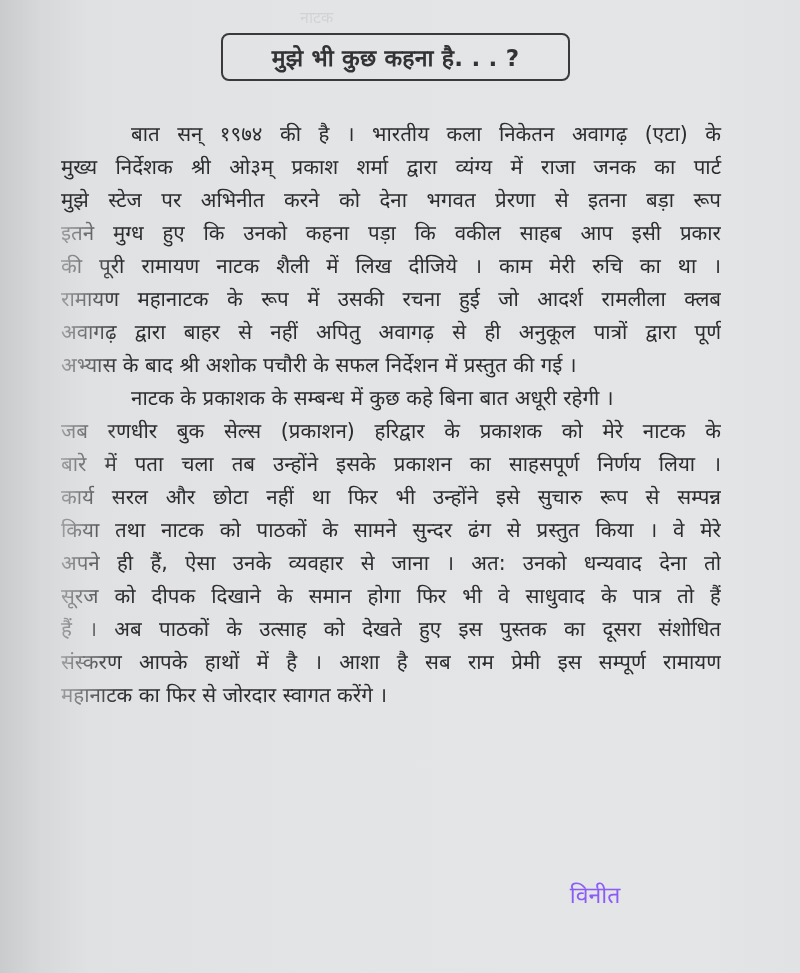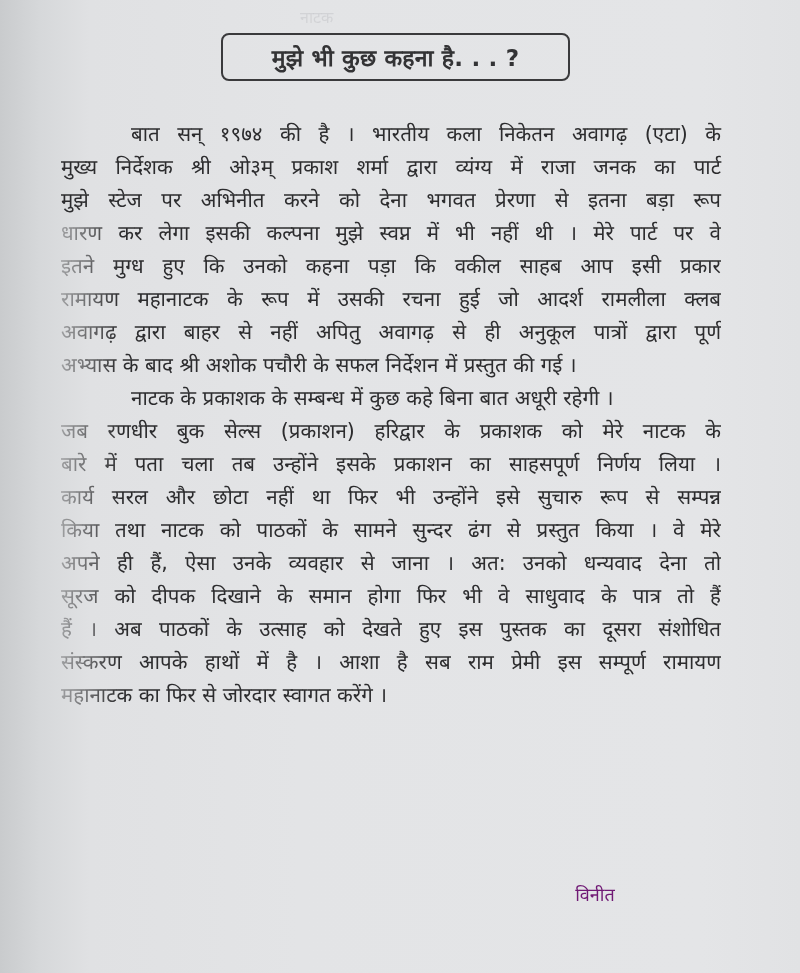--- a/index.html
+++ b/index.html
@@ -76,43 +76,43 @@
       mask-image: linear-gradient(90deg, rgba(0,0,0,0.35) 0px, rgba(0,0,0,1) 60px);
     }
     .signature {
       position: absolute;
       left: 500px;
       top: 878px;
       width: 190px;
       text-align: center;
     }
     .sig-line {
-      font-size: 18px;
+      font-size: 23px;
       line-height: 34px;
-      color: #701a75;
+      color: #8b5cf6;
       white-space: nowrap;
     }
   </style>
 </head>
 <body>
 
 <div class="page">
 
   <div class="bleed" style="left:300px;top:6px;">नाटक</div>
 
   <div class="title-box">
     <span class="title-text">मुझे भी कुछ कहना है. . . ?</span>
   </div>
 
   <div class="body-text">
     <div class="line indent">बात सन् १९७४ की है । भारतीय कला निकेतन अवागढ़ (एटा) के</div>
     <div class="line">मुख्य निर्देशक श्री ओ३म् प्रकाश शर्मा द्वारा व्यंग्य में राजा जनक का पार्ट</div>
     <div class="line">मुझे स्टेज पर अभिनीत करने को देना भगवत प्रेरणा से इतना बड़ा रूप</div>
-    <div class="line fade-left">धारण कर लेगा इसकी कल्पना मुझे स्वप्न में भी नहीं थी । मेरे पार्ट पर वे</div>
     <div class="line fade-left">इतने मुग्ध हुए कि उनको कहना पड़ा कि वकील साहब आप इसी प्रकार</div>
+    <div class="line fade-left">की पूरी रामायण नाटक शैली में लिख दीजिये । काम मेरी रुचि का था ।</div>
     <div class="line fade-left">रामायण महानाटक के रूप में उसकी रचना हुई जो आदर्श रामलीला क्लब</div>
     <div class="line fade-left">अवागढ़ द्वारा बाहर से नहीं अपितु अवागढ़ से ही अनुकूल पात्रों द्वारा पूर्ण</div>
     <div class="line fade-left last">अभ्यास के बाद श्री अशोक पचौरी के सफल निर्देशन में प्रस्तुत की गई ।</div>
 
     <div class="line indent last">नाटक के प्रकाशक के सम्बन्ध में कुछ कहे बिना बात अधूरी रहेगी ।</div>
     <div class="line fade-left">जब रणधीर बुक सेल्स (प्रकाशन) हरिद्वार के प्रकाशक को मेरे नाटक के</div>
     <div class="line fade-left">बारे में पता चला तब उन्होंने इसके प्रकाशन का साहसपूर्ण निर्णय लिया ।</div>
     <div class="line fade-left">कार्य सरल और छोटा नहीं था फिर भी उन्होंने इसे सुचारु रूप से सम्पन्न</div>
     <div class="line fade-left">किया तथा नाटक को पाठकों के सामने सुन्दर ढंग से प्रस्तुत किया । वे मेरे</div>
     <div class="line fade-left">अपने ही हैं, ऐसा उनके व्यवहार से जाना । अत: उनको धन्यवाद देना तो</div>

